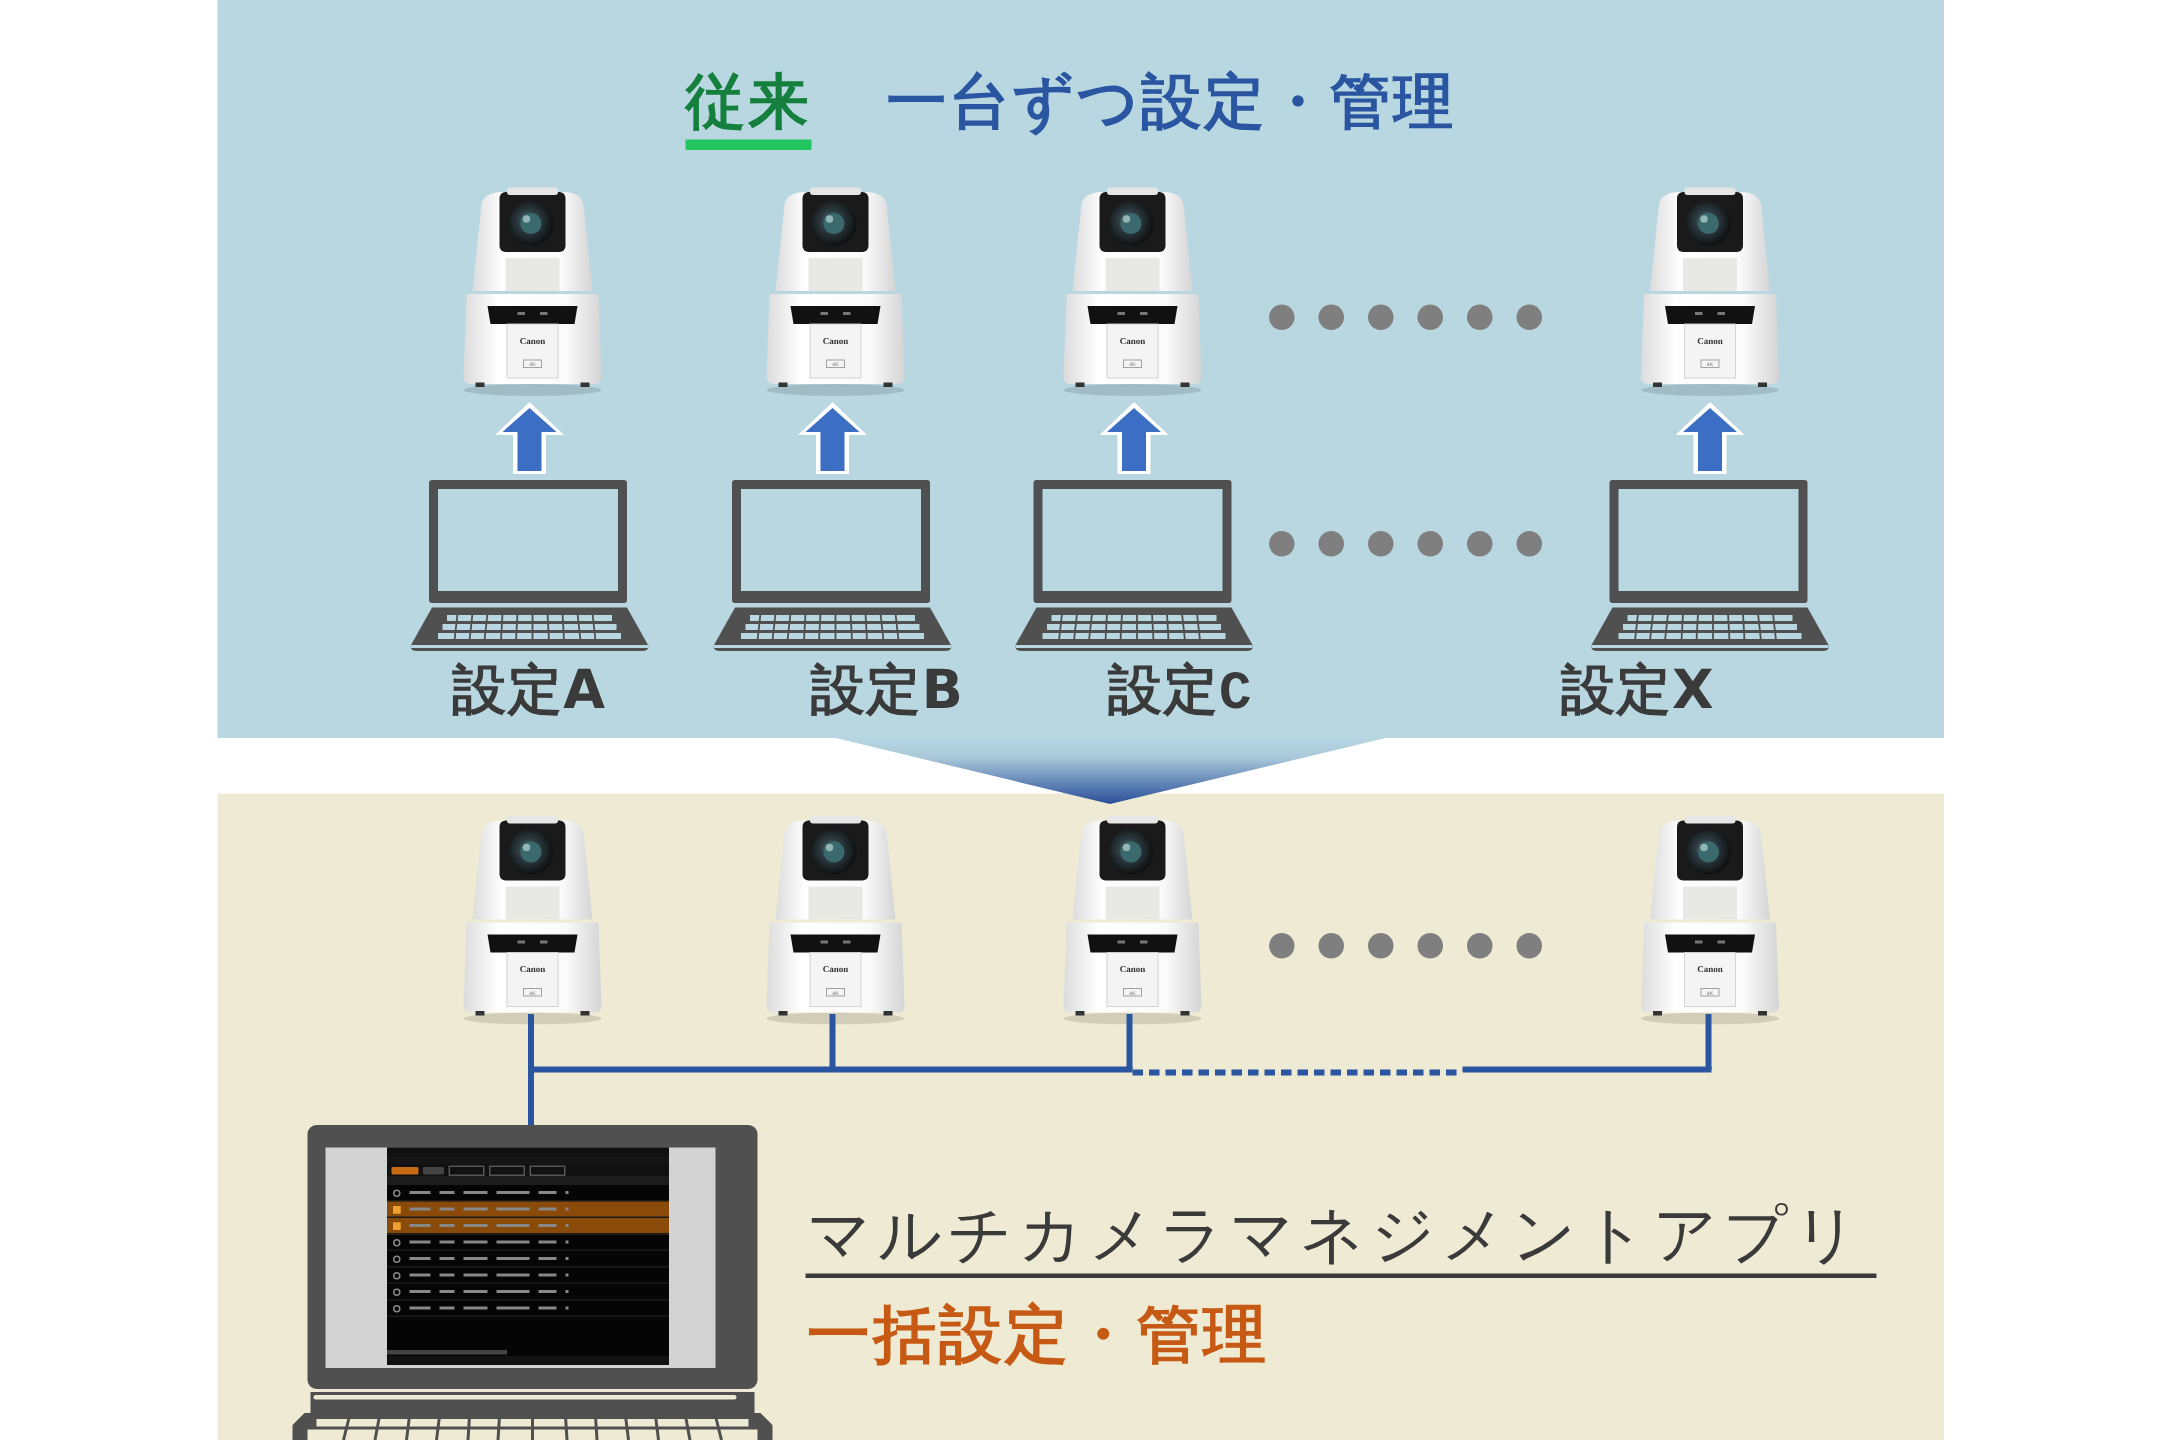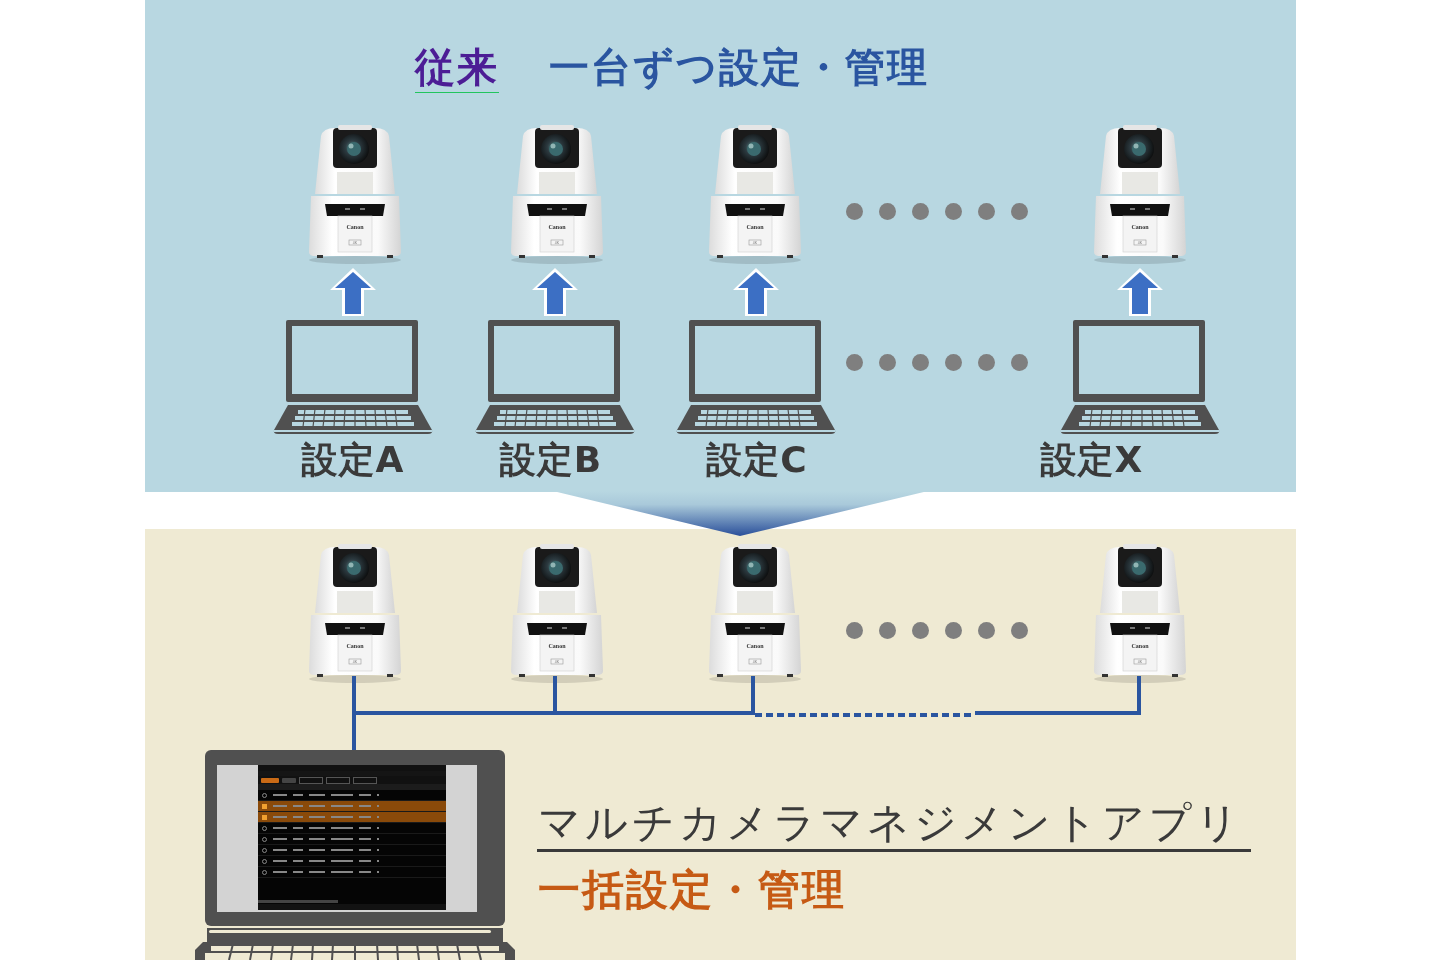--- a/index.html
+++ b/index.html
@@ -4,21 +4,21 @@
 <style>
   html, body { margin:0; padding:0; background:#ffffff; }
   body { width:1440px; height:960px; position:relative; overflow:hidden;
          font-family:"DejaVu Sans","Liberation Sans",sans-serif; }
   .panel-top { position:absolute; left:145px; top:0; width:1151px; height:492px; background:#b8d7e1; }
   .panel-bottom { position:absolute; left:145px; top:529px; width:1151px; height:431px; background:#efead3; }
   .funnel { position:absolute; left:0; top:0; width:1440px; height:960px; pointer-events:none; }
 
   .heading-top { position:absolute; left:415px; top:40px; height:60px; white-space:nowrap;
                  font-size:40px; font-weight:bold; letter-spacing:2px; }
-  .heading-top .label-old { color:#4c1d95; border-bottom:1px solid #22c55e; padding-bottom:2px; }
+  .heading-top .label-old { color:#15803d; border-bottom:7px solid #22c55e; padding-bottom:2px;margin-left:42px; }
   .heading-top .label-title { color:#2a55a0; margin-left:50px; }
 
   .camera { position:absolute; width:100px; height:140px; }
   .laptop-small { position:absolute; width:162px; height:120px; }
   .arrow-up { position:absolute; width:50px; height:52px; }
   .setting-label { position:absolute; width:160px; text-align:center; font-size:36px; font-weight:bold;
                    color:#3a3a3a; top:436px; letter-spacing:1px; }
   .dots { position:absolute; display:flex; gap:16px; }
   .dots span { width:17px; height:17px; border-radius:50%; background:#7f7f7f; display:block; }
 
@@ -187,22 +187,22 @@
 <div class="dots" style="left:846px;top:354px;">
   <span></span>
     <span></span>
     <span></span>
     <span></span>
     <span></span>
     <span></span>
 </div>
 
 <div class="setting-label" style="left:273px;">設定A</div>
-<div class="setting-label" style="left:471px;">設定B</div>
-<div class="setting-label" style="left:677px;">設定C</div>
+<div class="setting-label" style="left:483px;text-align:right;">設定B</div>
+<div class="setting-label" style="left:707px;font-family:Liberation Mono, monospace;">設定C</div>
 <div class="setting-label" style="left:1012px;">設定X</div>
 
 <svg class="camera" style="left:305px;top:543px;">
     <use href="#cam"></use>
   </svg>
 <svg class="camera" style="left:507px;top:543px;">
     <use href="#cam"></use>
   </svg>
 <svg class="camera" style="left:705px;top:543px;">
     <use href="#cam"></use>

